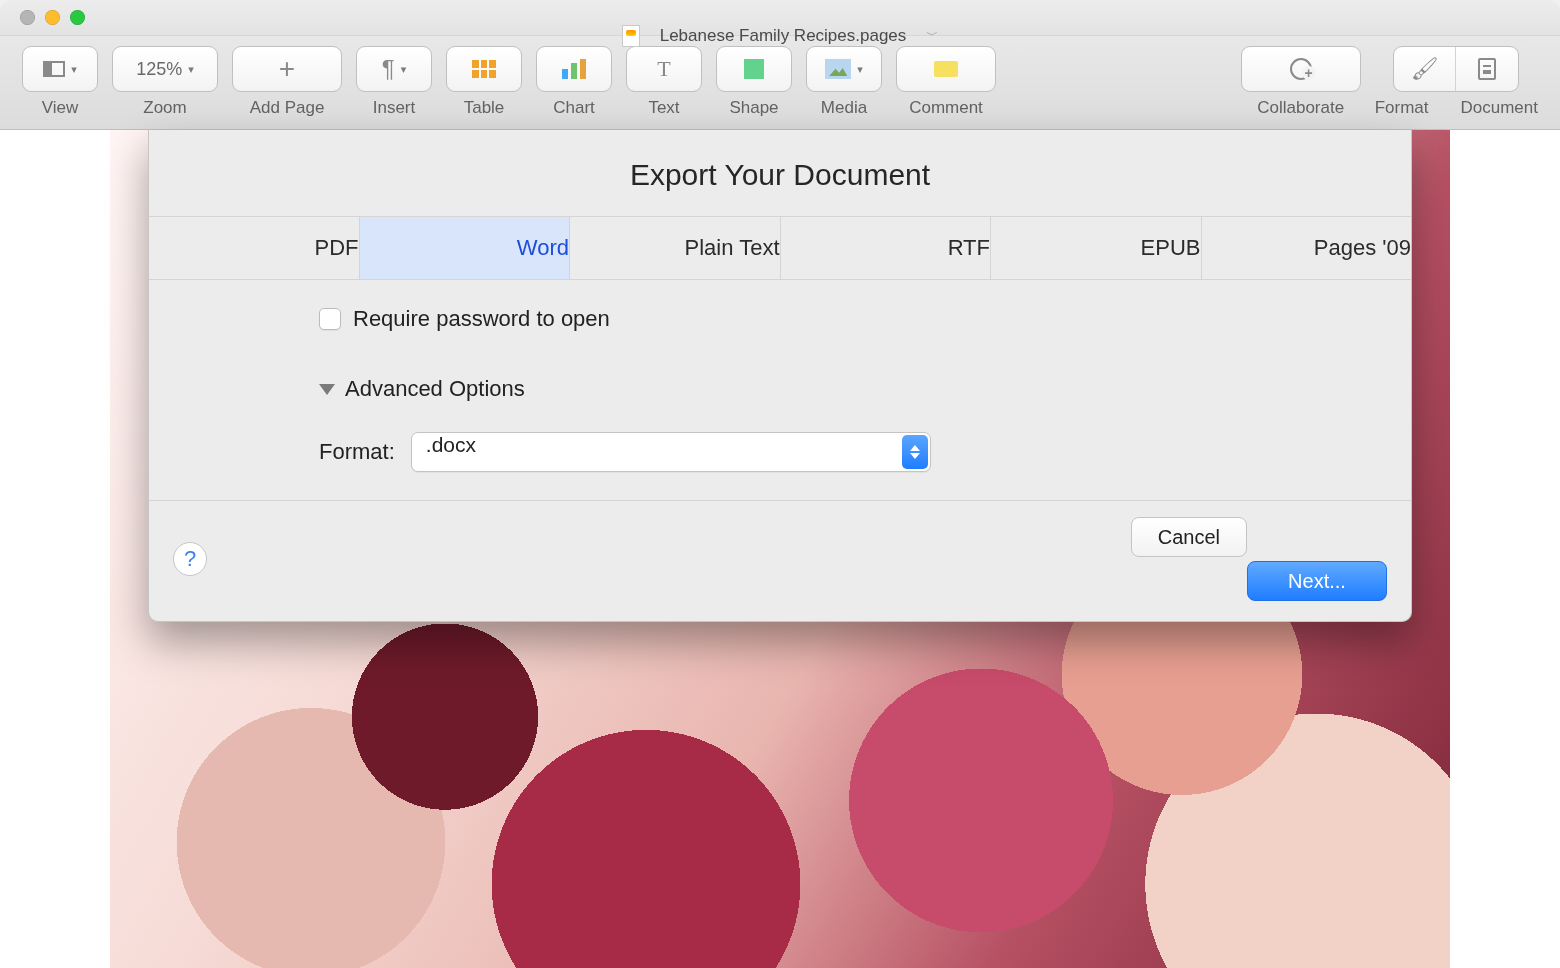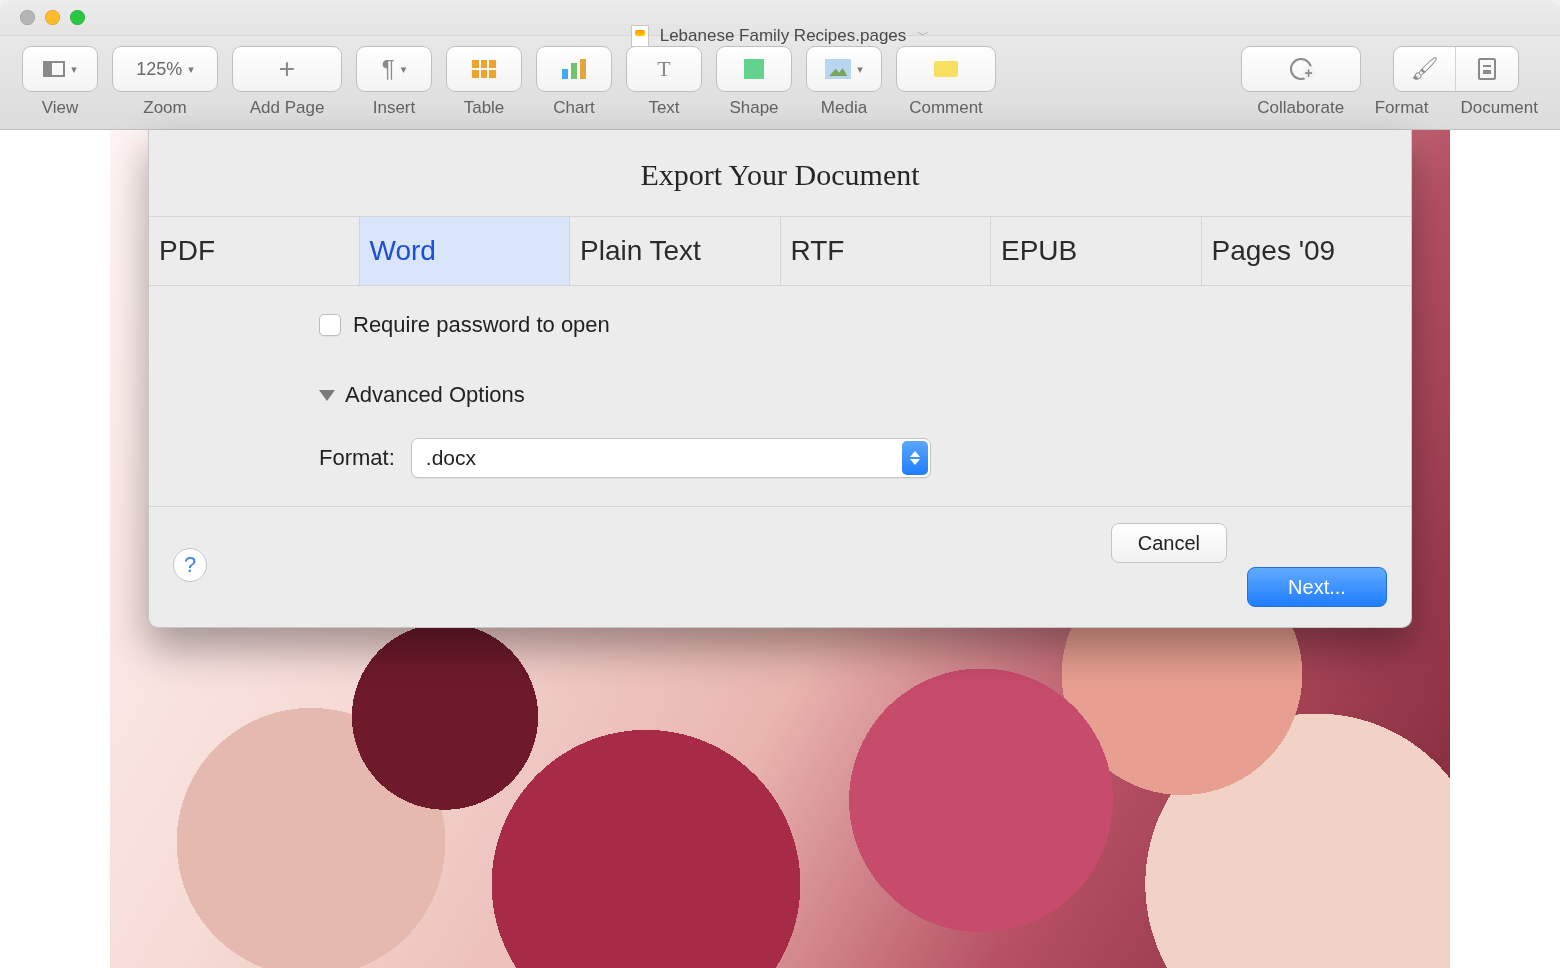--- a/index.html
+++ b/index.html
@@ -42,21 +42,21 @@
   }
   .tl-close { background: #b5b5b5; }
   .tl-min   { background: #ffbd2e; }
   .tl-max   { background: #28c940; }
   .title-center {
     position: absolute;
     left: 0; right: 0;
     display: flex;
     justify-content: center;
     align-items: center;
-    gap: 11px;
+    gap: 20px;
     color: #4a4a4a;
     font-size: 17px;
     pointer-events: none;
     margin-top: 36px;
   }
   .doc-icon {
     width: 18px; height: 22px;
     background: #fff;
     border: 1px solid #c9c9c9;
     position: relative;
@@ -164,33 +164,32 @@
     border-top: none;
     box-shadow: 0 20px 40px rgba(0,0,0,.35);
     border-radius: 0 0 10px 10px;
     overflow: hidden;
   }
   .sheet-title {
     text-align: center;
     font-size: 30px;
     color: #262626;
     padding: 28px 0 24px 0;
-    font-family: Liberation Serif, serif;
   }
   .sheet-tabs {
     display: flex;
     border-top: 1px solid #d5d5d5;
     border-bottom: 1px solid #d5d5d5;
     background: #ececec;
   }
   .sheet-tab {
     flex: 1;
-    text-align: left;
-    padding: 18px 10px;
-    font-size: 28px;
+    text-align: right;
+    padding: 18px 0;
+    font-size: 22px;
     color: #2b2b2b;
     border-right: 1px solid #d5d5d5;
   }
   .sheet-tab:last-child { border-right: none; }
   .sheet-tab.active {
     background: #d8e5fb;
     color: #1d4ed8;
   }
   .sheet-body {
     padding: 26px 24px 28px 170px;
@@ -203,21 +202,21 @@
   }
   .adv-row { display:flex; align-items:center; gap:10px; margin-top: 44px; font-size:22px; color:#222; }
   .disclosure {
     width: 0; height: 0;
     border-left: 8px solid transparent;
     border-right: 8px solid transparent;
     border-top: 11px solid #7a7a7a;
   }
   .fmt-row { display:flex; align-items:center; gap:16px; margin-top: 30px; font-size:22px; color:#222; }
   .select {
-    display:flex; align-items:center;
+    display:flex; align-items:flex-start;
     width: 520px; height: 40px;
     background:#fff;
     border: 1px solid #c4c4c4;
     border-radius: 7px;
     padding: 0 0 0 14px;
     font-size: 21px; color:#222;
     position: relative;
     box-shadow: 0 1px 1px rgba(0,0,0,.05);
   }
   .select .stepper {
@@ -255,21 +254,21 @@
     color: #222;
   }
   .btn-primary {
     background: linear-gradient(#61aaff,#1f7dff);
     border-color: #1f6fe6;
     color: #fff;
     min-width: 140px;
     margin-top: 44px;
   }
   .footer-spacer { flex:1; }
-  .footer-btns { display:flex; gap:20px; }
+  .footer-btns { display:flex; }
 </style>
 </head>
 <body>
 
 <div class="window">
 
   <div class="titlebar">
     <div class="traffic-lights">
       <div class="traffic-light tl-close"></div>
       <div class="traffic-light tl-min"></div>

